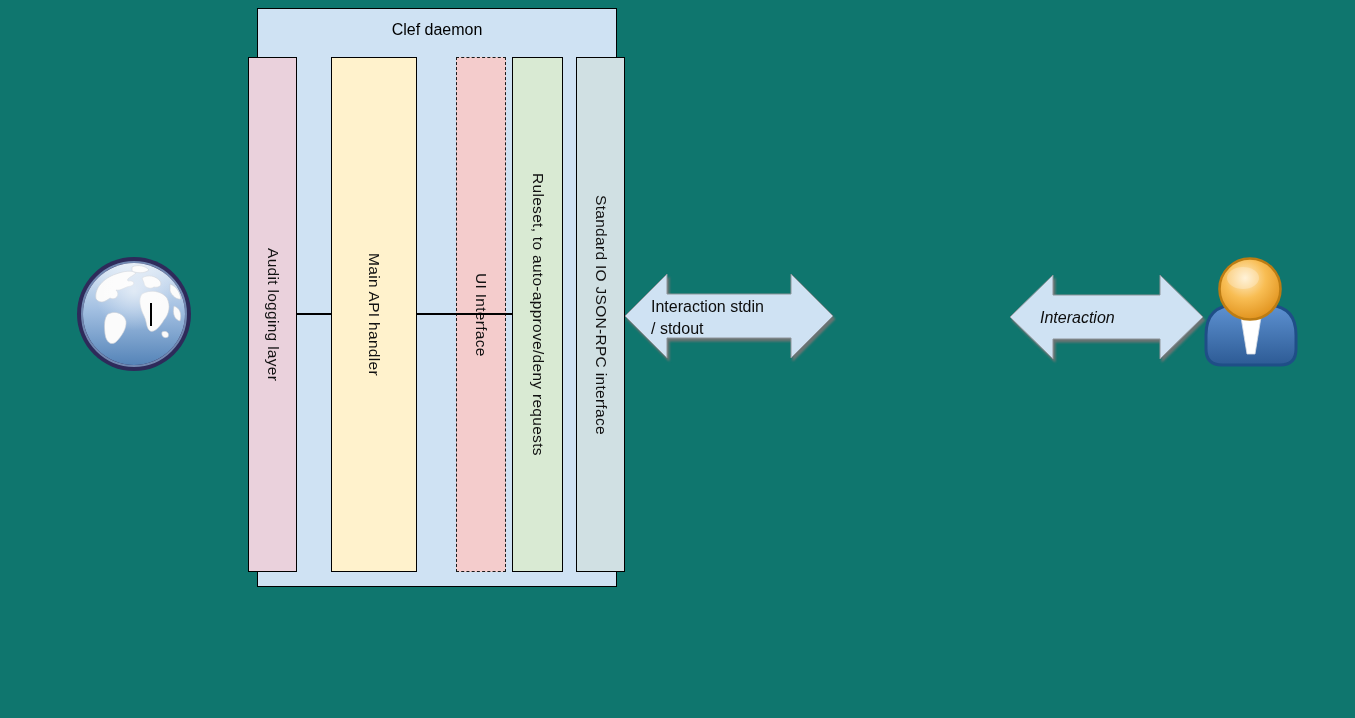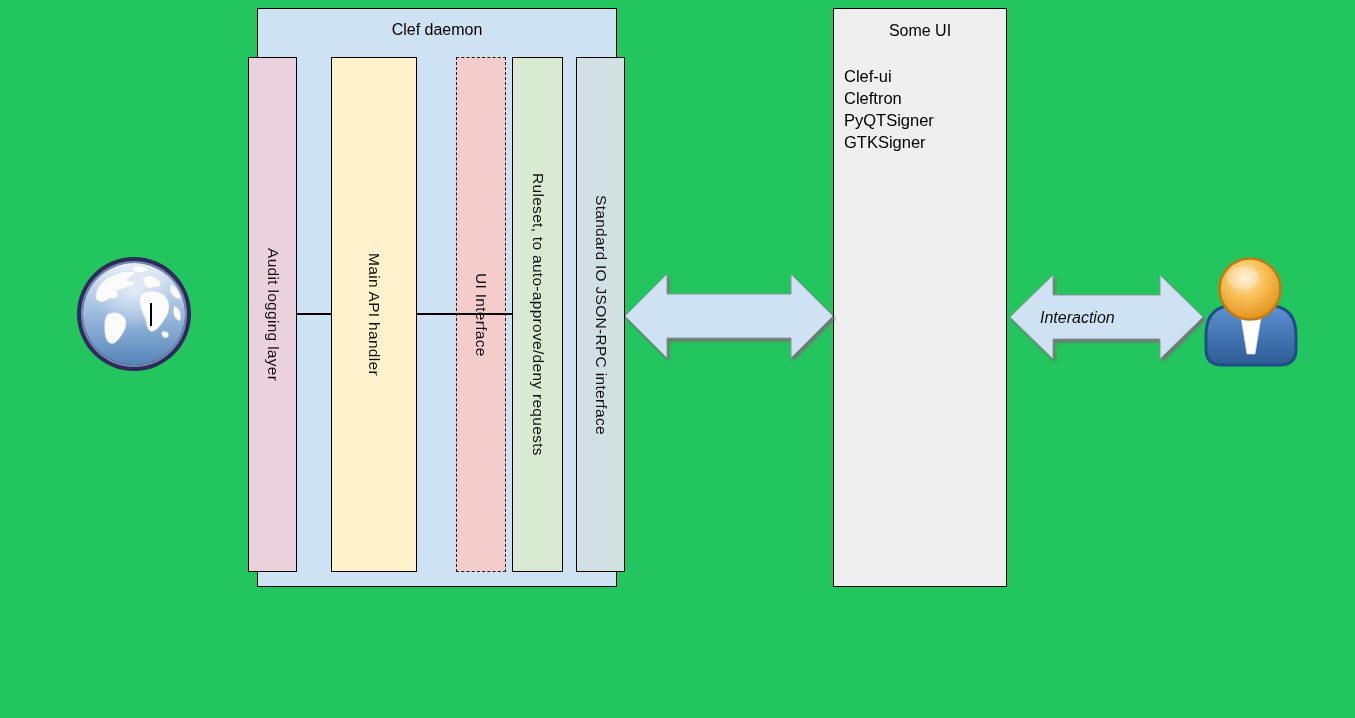--- a/index.html
+++ b/index.html
@@ -1,17 +1,17 @@
 <!DOCTYPE html>
 <html><head>
 <meta charset="utf-8">
 <style>
   html,body{margin:0;padding:0;background:#000;}
   #canvas{
-    position:relative;width:1355px;height:718px;background:#22c55e;
+    position:relative;width:1355px;height:718px;background:#0f766e;
     font-family:"Liberation Sans",sans-serif;color:#000;overflow:hidden;
   }
   .abs{position:absolute;}
   
   .daemon-box{left:257px;top:8px;width:360px;height:579px;background:#cfe2f3;
     border:1px solid #000;box-sizing:border-box;z-index:1;}
   .daemon-title{left:257px;top:21px;width:360px;text-align:center;font-size:16px;z-index:4;}
   
   .bar{top:57px;height:515px;border:1px solid #000;box-sizing:border-box;z-index:2;
     display:flex;align-items:center;justify-content:center;}
@@ -95,30 +95,25 @@
       <path d="M96 30 C102 32 106 38 107 45 C103 46 98 42 96 37 Z"></path>
       <path d="M100 52 C106 54 108 60 106 67 C101 66 98 60 100 52 Z"></path>
       <path d="M88 78 C92 76 96 79 94 83 C90 85 87 82 88 78 Z"></path>
     </g>
     <circle cx="60" cy="60" r="51" fill="url(#gloss)"></circle>
   </svg>
 
   <svg class="abs arrow-svg arrow-left" width="210" height="92" viewBox="0 0 210 92">
     <polygon points="1,46 43,4 43,24 167,24 167,4 209,46 167,88 167,68 43,68 43,88" stroke="#8e9499" stroke-width="1" style="fill: rgb(207, 226, 243);"></polygon>
   </svg>
+  <div class="abs arrow-label stdio-label">
+    <div>Interaction stdin</div>
+    <div>/ stdout</div>
+  </div>
 
-  <div class="abs someui-box" style="background: rgb(239, 239, 239);">
-    <div class="someui-title">Some UI</div>
-    <div class="someui-list">
-      <div>Clef-ui</div>
-      <div>Cleftron</div>
-      <div>PyQTSigner</div>
-      <div>GTKSigner</div>
-    </div>
-  </div>
 
   <svg class="abs arrow-svg arrow-right" width="195" height="92" viewBox="0 0 195 92">
     <polygon points="1,46 44,4 44,24 151,24 151,4 194,46 151,88 151,68 44,68 44,88" stroke="#8e9499" stroke-width="1" style="fill: rgb(207, 226, 243);"></polygon>
   </svg>
   <div class="abs arrow-label user-label">Interaction</div>
 
   <svg class="abs person-svg" width="106" height="116" viewBox="0 0 106 116">
     <defs>
       <linearGradient id="bodyGrad" x1="0" y1="0" x2="0" y2="1">
         <stop offset="0" stop-color="#5b8fd0"></stop>

